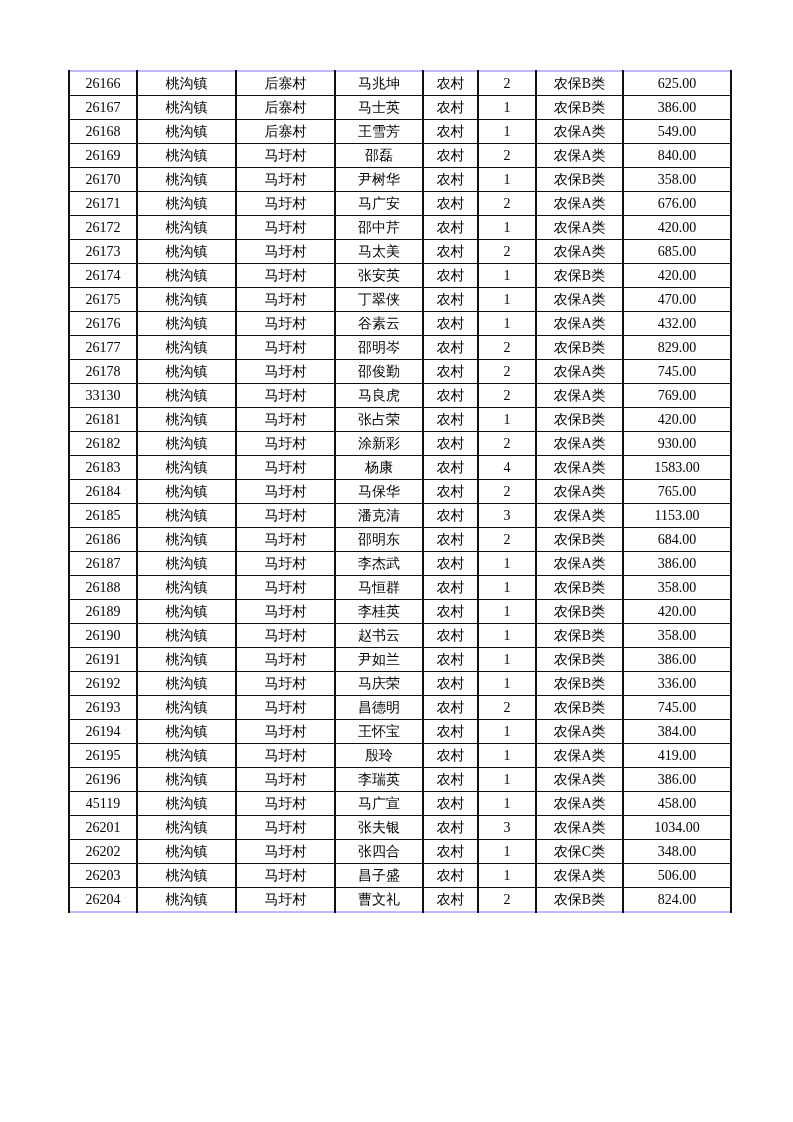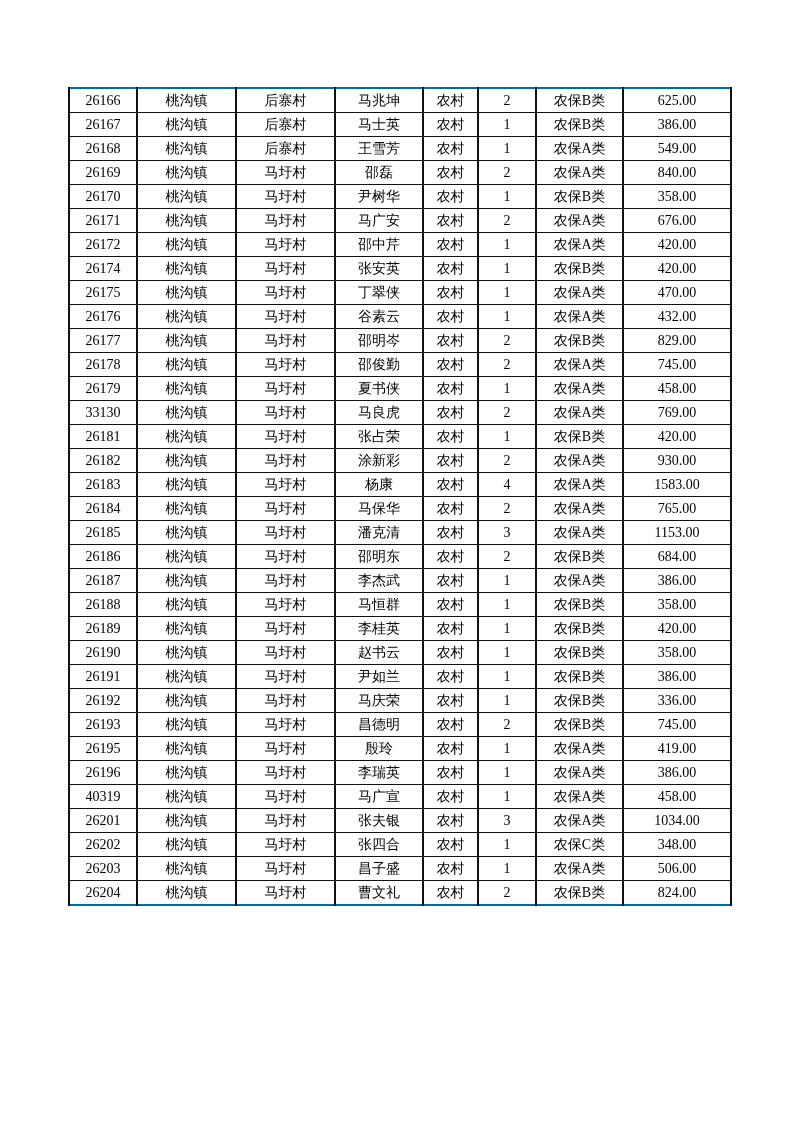--- a/index.html
+++ b/index.html
@@ -16,22 +16,21 @@
     font-family: "Liberation Serif", "DejaVu Serif", serif;
     color: #000000;
   }
   table.roster {
     position: absolute;
     left: 68px;
     top: 70px;
     width: 662px;
     border-collapse: collapse;
     table-layout: fixed;
-    border: 2px solid #0369a1;
-    margin-top: 17px;
+    border: 2px solid #c4b5fd;
   }
   table.roster td {
     border-top: 1px solid #111111;
     border-bottom: 1px solid #111111;
     border-left: 2px solid #111111;
     border-right: 2px solid #111111;
     height: 23px;
     padding: 0;
     text-align: center;
     vertical-align: middle;
@@ -122,20 +121,30 @@
     <td>26172</td>
     <td>桃沟镇</td>
     <td>马圩村</td>
     <td>邵中芹</td>
     <td>农村</td>
     <td>1</td>
     <td>农保A类</td>
     <td>420.00</td>
   </tr>
         <tr>
+    <td>26173</td>
+    <td>桃沟镇</td>
+    <td>马圩村</td>
+    <td>马太美</td>
+    <td>农村</td>
+    <td>2</td>
+    <td>农保A类</td>
+    <td>685.00</td>
+  </tr>
+        <tr>
     <td>26174</td>
     <td>桃沟镇</td>
     <td>马圩村</td>
     <td>张安英</td>
     <td>农村</td>
     <td>1</td>
     <td>农保B类</td>
     <td>420.00</td>
   </tr>
         <tr>
@@ -172,30 +181,20 @@
     <td>26178</td>
     <td>桃沟镇</td>
     <td>马圩村</td>
     <td>邵俊勤</td>
     <td>农村</td>
     <td>2</td>
     <td>农保A类</td>
     <td>745.00</td>
   </tr>
         <tr>
-    <td>26179</td>
-    <td>桃沟镇</td>
-    <td>马圩村</td>
-    <td>夏书侠</td>
-    <td>农村</td>
-    <td>1</td>
-    <td>农保A类</td>
-    <td>458.00</td>
-  </tr>
-        <tr>
     <td>33130</td>
     <td>桃沟镇</td>
     <td>马圩村</td>
     <td>马良虎</td>
     <td>农村</td>
     <td>2</td>
     <td>农保A类</td>
     <td>769.00</td>
   </tr>
         <tr>
@@ -322,41 +321,51 @@
     <td>26193</td>
     <td>桃沟镇</td>
     <td>马圩村</td>
     <td>昌德明</td>
     <td>农村</td>
     <td>2</td>
     <td>农保B类</td>
     <td>745.00</td>
   </tr>
         <tr>
+    <td>26194</td>
+    <td>桃沟镇</td>
+    <td>马圩村</td>
+    <td>王怀宝</td>
+    <td>农村</td>
+    <td>1</td>
+    <td>农保A类</td>
+    <td>384.00</td>
+  </tr>
+        <tr>
     <td>26195</td>
     <td>桃沟镇</td>
     <td>马圩村</td>
     <td>殷玲</td>
     <td>农村</td>
     <td>1</td>
     <td>农保A类</td>
     <td>419.00</td>
   </tr>
         <tr>
     <td>26196</td>
     <td>桃沟镇</td>
     <td>马圩村</td>
     <td>李瑞英</td>
     <td>农村</td>
     <td>1</td>
     <td>农保A类</td>
     <td>386.00</td>
   </tr>
         <tr>
-    <td>40319</td>
+    <td>45119</td>
     <td>桃沟镇</td>
     <td>马圩村</td>
     <td>马广宣</td>
     <td>农村</td>
     <td>1</td>
     <td>农保A类</td>
     <td>458.00</td>
   </tr>
         <tr>
     <td>26201</td>

